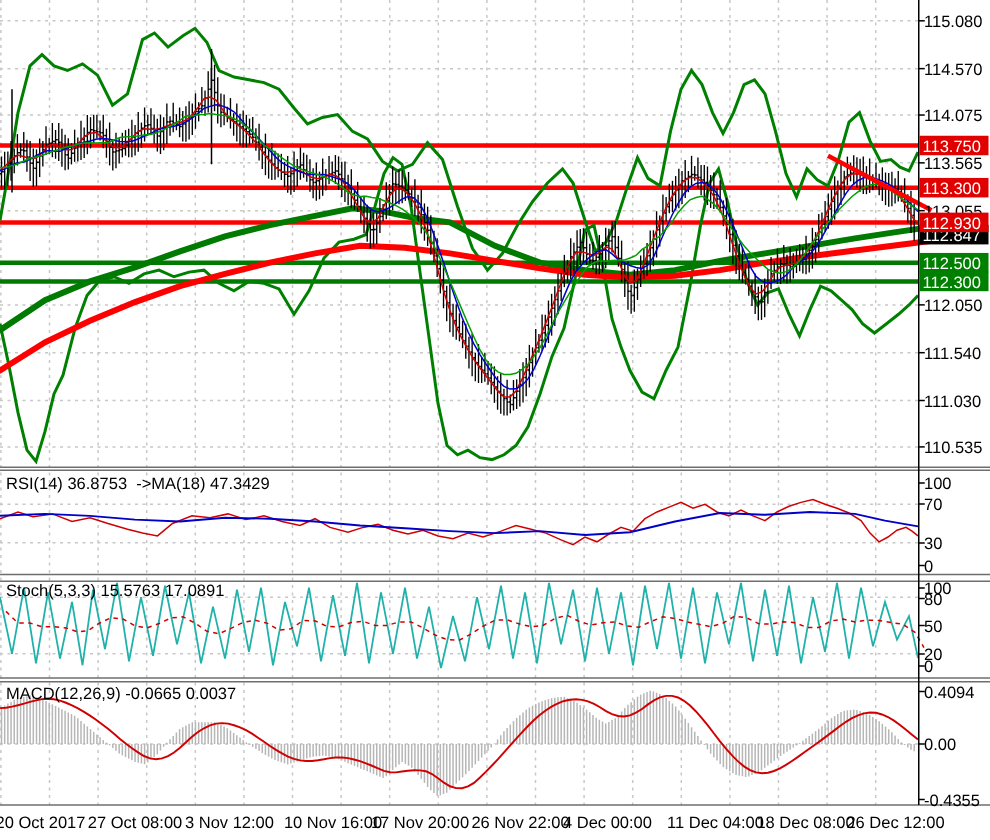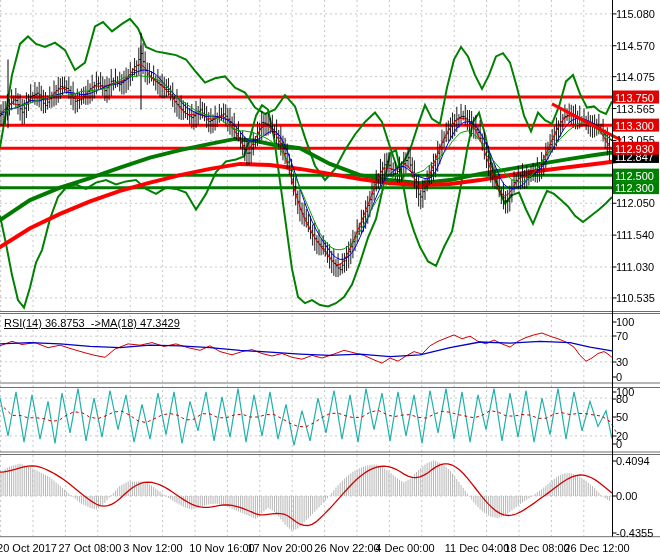--- a/index.html
+++ b/index.html
@@ -1326,14 +1326,16 @@
         <text x="153" y="552" font-size="11" fill="#000000" text-anchor="middle">3 Nov 12:00</text>
         <text x="222" y="552" font-size="11" fill="#000000" text-anchor="middle">10 Nov 16:00</text>
         <text x="280" y="552" font-size="11" fill="#000000" text-anchor="middle">17 Nov 20:00</text>
         <text x="347" y="552" font-size="11" fill="#000000" text-anchor="middle">26 Nov 22:00</text>
         <text x="405" y="552" font-size="11" fill="#000000" text-anchor="middle">4 Dec 00:00</text>
         <text x="477" y="552" font-size="11" fill="#000000" text-anchor="middle">11 Dec 04:00</text>
         <text x="537" y="552" font-size="11" fill="#000000" text-anchor="middle">18 Dec 08:00</text>
         <text x="597" y="552" font-size="11" fill="#000000" text-anchor="middle">26 Dec 12:00</text>
       </g>
     </svg>
-  <div class="overlay-label" style="left:4px;top:317px;text-decoration:underline;">RSI(14) 36.8753  -&gt;MA(18) 47.3429</div>
+  <div class="overlay-label" style="left:4px;top:317px;">RSI(14) 36.8753  -&gt;MA(18) 47.3429</div>
+  <div class="overlay-label" style="left:4px;top:388px;">Stoch(5,3,3) 15.5763 17.0891</div>
+  <div class="overlay-label" style="left:4px;top:457px;">MACD(12,26,9) -0.0665 0.0037</div>
 </div>
 
 </body></html>

